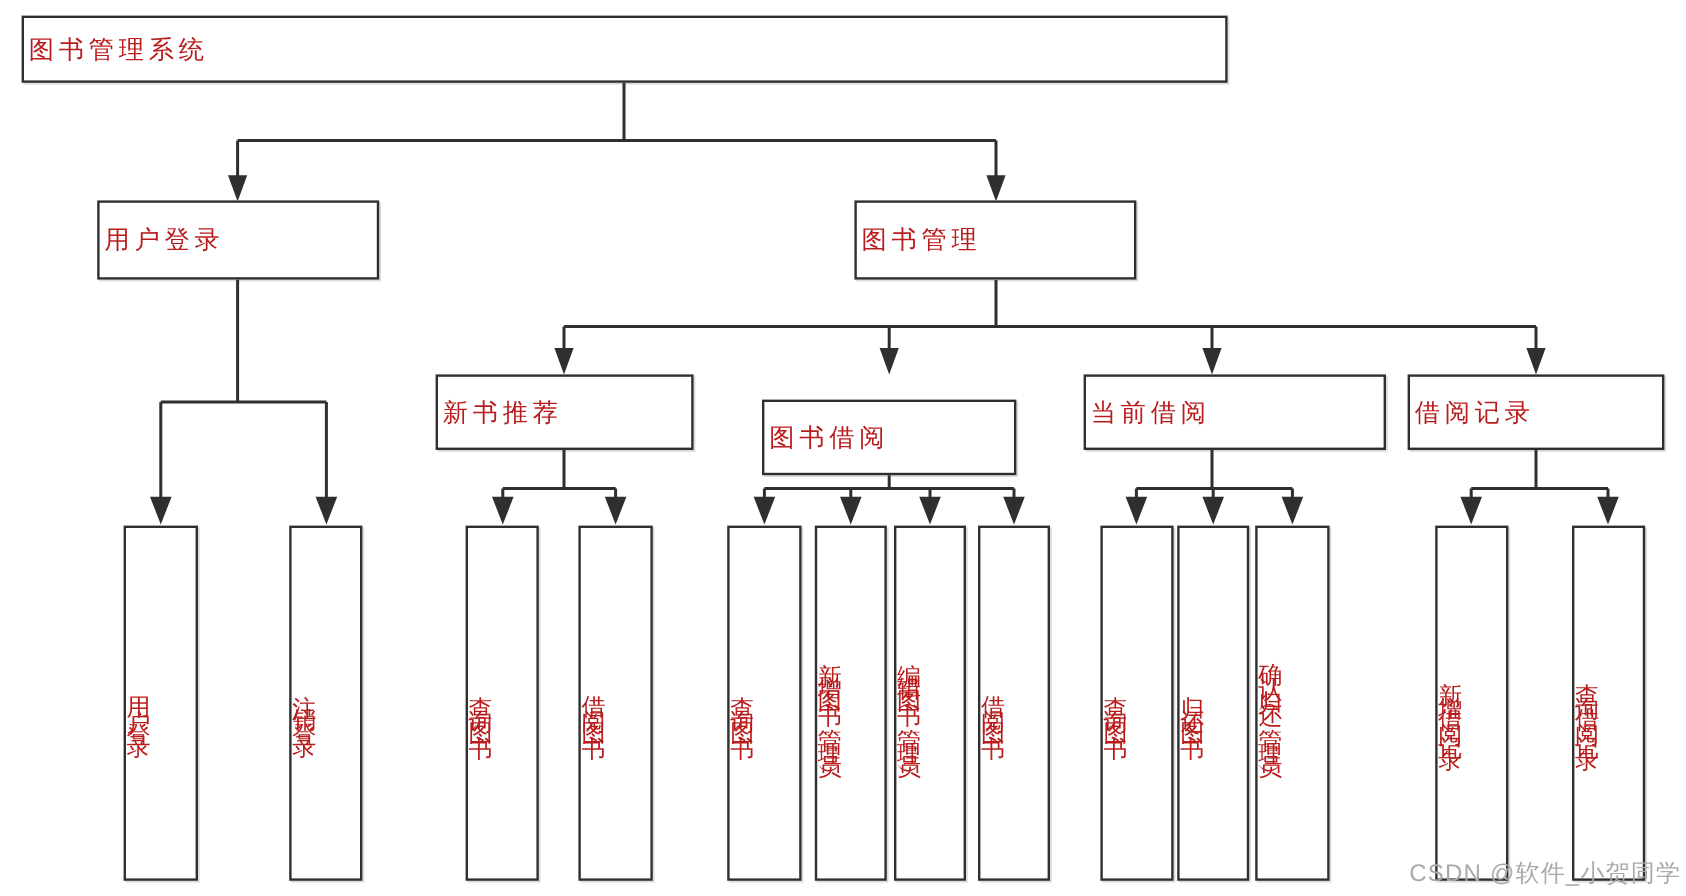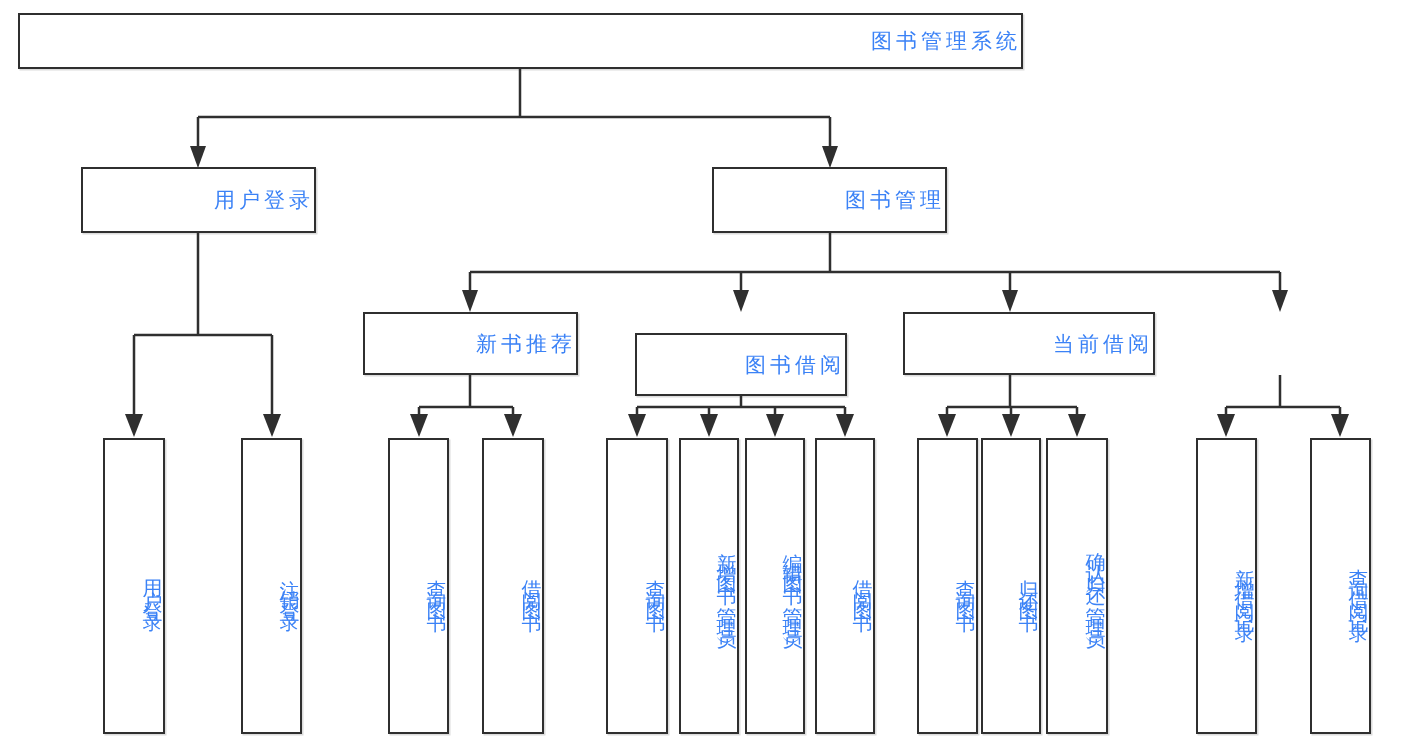--- a/index.html
+++ b/index.html
@@ -17,22 +17,22 @@
     width: 1405px; height: 747px;
     z-index: 1;
   }
   .node, .leaf {
     position: absolute;
     background: #ffffff;
     border: 2.5px solid #2f2f2f;
     box-sizing: border-box;
     display: flex;
     align-items: center;
-    justify-content: flex-end;
-    color: #3b82f6;
+    justify-content: flex-start;
+    color: #b91c1c;
     z-index: 2;
     box-shadow: 1.5px 1.5px 0 rgba(60,60,60,0.18);
   }
   .node .lbl {
     font-size: 21px;
     letter-spacing: 4px;
     text-indent: 4px;
     white-space: nowrap;
   }
   .leaf .lbl {
@@ -103,20 +103,23 @@
 
   <div class="node" style="left:363px; top:312px; width:215px; height:63px;">
     <span class="lbl">新书推荐</span>
   </div>
   <div class="node" style="left:635px; top:312px; width:212px; height:63px;margin-top:21px;">
     <span class="lbl">图书借阅</span>
   </div>
   <div class="node" style="left:903px; top:312px; width:252px; height:63px;">
     <span class="lbl">当前借阅</span>
   </div>
+  <div class="node" style="left:1173px; top:312px; width:214px; height:63px;">
+    <span class="lbl">借阅记录</span>
+  </div>
 
   <div class="leaf" style="left:103px; top:438px; width:62px; height:296px;">
     <span class="lbl">用户登录</span>
   </div>
   <div class="leaf" style="left:241px; top:438px; width:61px; height:296px;">
     <span class="lbl">注销登录</span>
   </div>
 
   <div class="leaf" style="left:388px; top:438px; width:61px; height:296px;">
     <span class="lbl">查询图书</span>
@@ -148,14 +151,15 @@
     <span class="lbl">确认归还（管理员）</span>
   </div>
 
   <div class="leaf" style="left:1196px; top:438px; width:61px; height:296px;">
     <span class="lbl">新增借阅记录</span>
   </div>
   <div class="leaf" style="left:1310px; top:438px; width:61px; height:296px;">
     <span class="lbl">查询借阅记录</span>
   </div>
 
+  <div id="watermark">CSDN @软件_小贺同学</div>
 
 </div>
 
 </body></html>

